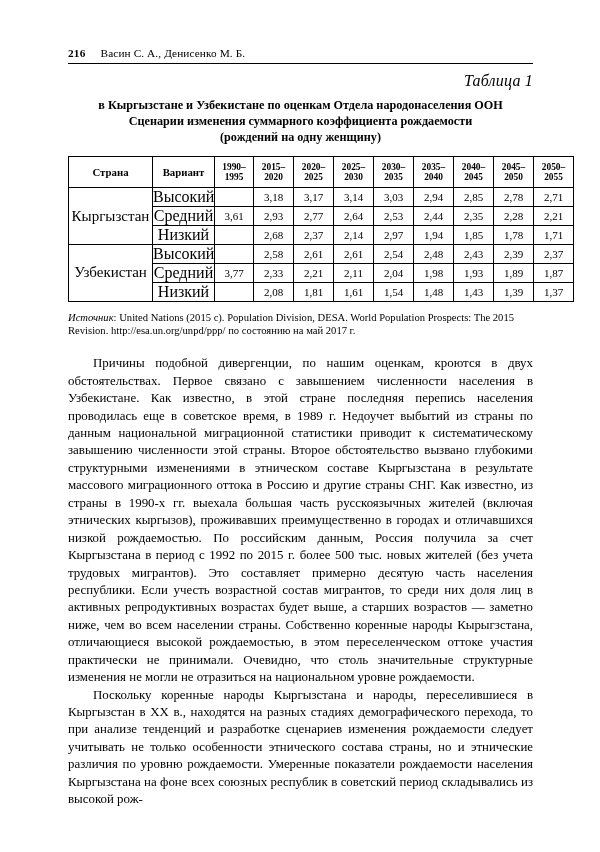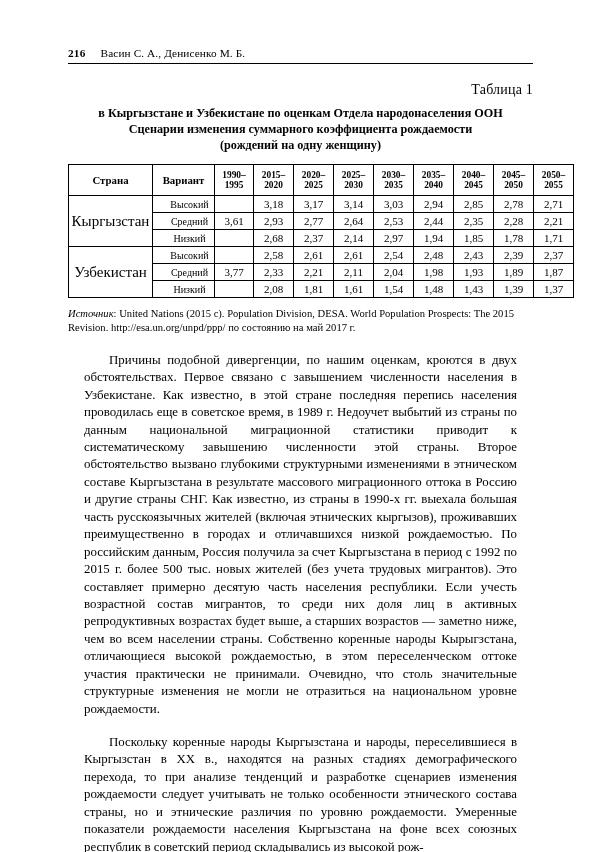--- a/index.html
+++ b/index.html
@@ -41,22 +41,23 @@
   }
   .runhead-rule {
     margin-top: 4px;
     border-bottom: 1.1px solid #000;
     width: 100%;
   }
 
   
   .tbl-number {
     text-align: right;
-    font-size: 14px;
-    margin-top: 18px;
+    font-style: italic;
+    font-size: 16px;
+    margin-top: 8px;
     letter-spacing: 0.2px;
   }
   .tbl-title {
     text-align: center;
     font-weight: bold;
     font-size: 12.2px;
     line-height: 1.32;
     margin-top: 7px;
   }
   .tbl-title span { display: block; }
@@ -86,43 +87,43 @@
   }
   table.data thead th.wide {
     font-size: 10.8px;
   }
   table.data th.country {
     font-weight: normal;
     font-size: 15px;
   }
   table.data td.variant {
     text-align: center;
-    padding-left: 12px;
-    font-size: 10px;
+    padding-left: 0;
+    font-size: 16px;
   }
   table.data td.num {
     font-size: 11px;
   }
   .yr { display: block; }
 
   
   .source {
     font-size: 10.6px;
     line-height: 1.30;
     margin-top: 9px;
     text-align: left;
   }
   .source i { }
 
   
   .body-text {
     margin-top: 17px;
   }
   .body-text p {
-    margin: 16px;
+    margin: 0;
     font-size: 12.9px;
     line-height: 1.352;
     text-align: justify;
     text-indent: 25px;
     hyphens: manual;
   }
 </style>
 </head>
 <body>
 

